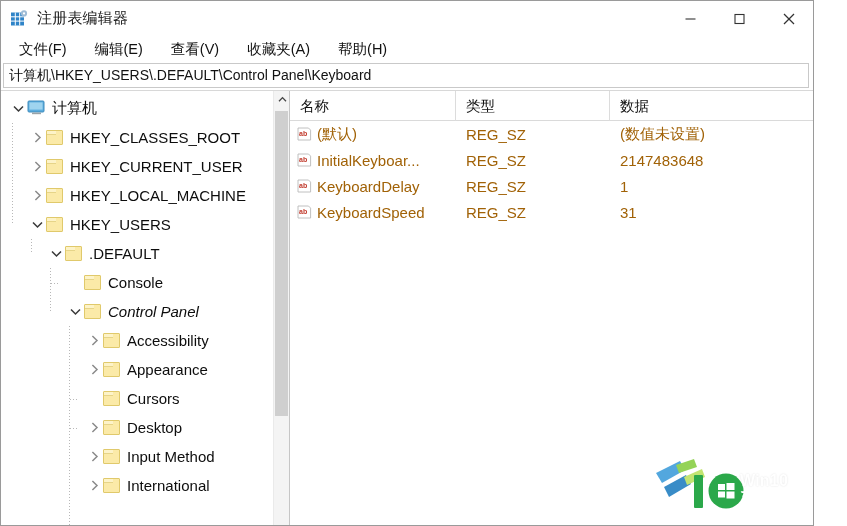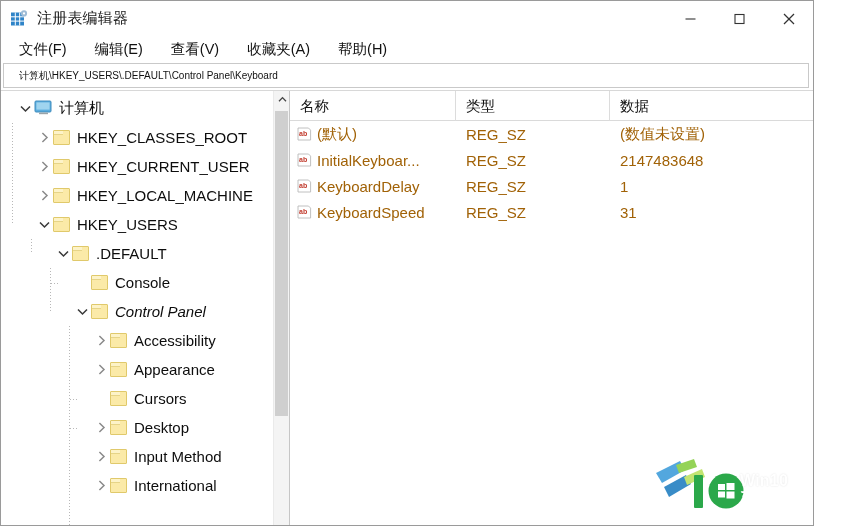--- a/index.html
+++ b/index.html
@@ -64,22 +64,22 @@
   .addressbar-wrap {
     height: 27px; min-height: 27px;
     padding: 0 4px 0 2px;
     background: #ffffff;
   }
   .addressbar {
     height: 25px;
     border: 1px solid #c9c9c9;
     background: #ffffff;
     display: flex; align-items: center;
-    padding-left: 15px;
-    font-size: 10px;
+    padding-left: 5px;
+    font-size: 14px;
     color: #111;
     white-space: nowrap; overflow: hidden;
   }
 
   
   .body {
     flex: 1 1 auto;
     display: flex;
     min-height: 0;
     border-top: 1px solid #d8d8d8;
@@ -98,21 +98,20 @@
     overflow: hidden;
     padding-top: 3px;
   }
   .trow {
     height: 29px;
     display: flex; align-items: center;
     position: relative;
     white-space: nowrap;
     font-size: 15px;
     color: #0d0d0d;
-    padding-left: 7px;
   }
   .trow .sel {
     display: inline-flex; align-items: center;
     padding: 1px 6px 2px 2px;
   }
   .chev {
     width: 18px; height: 18px;
     flex: 0 0 auto;
     display: inline-flex; align-items: center; justify-content: center;
     position: relative; z-index: 2;

